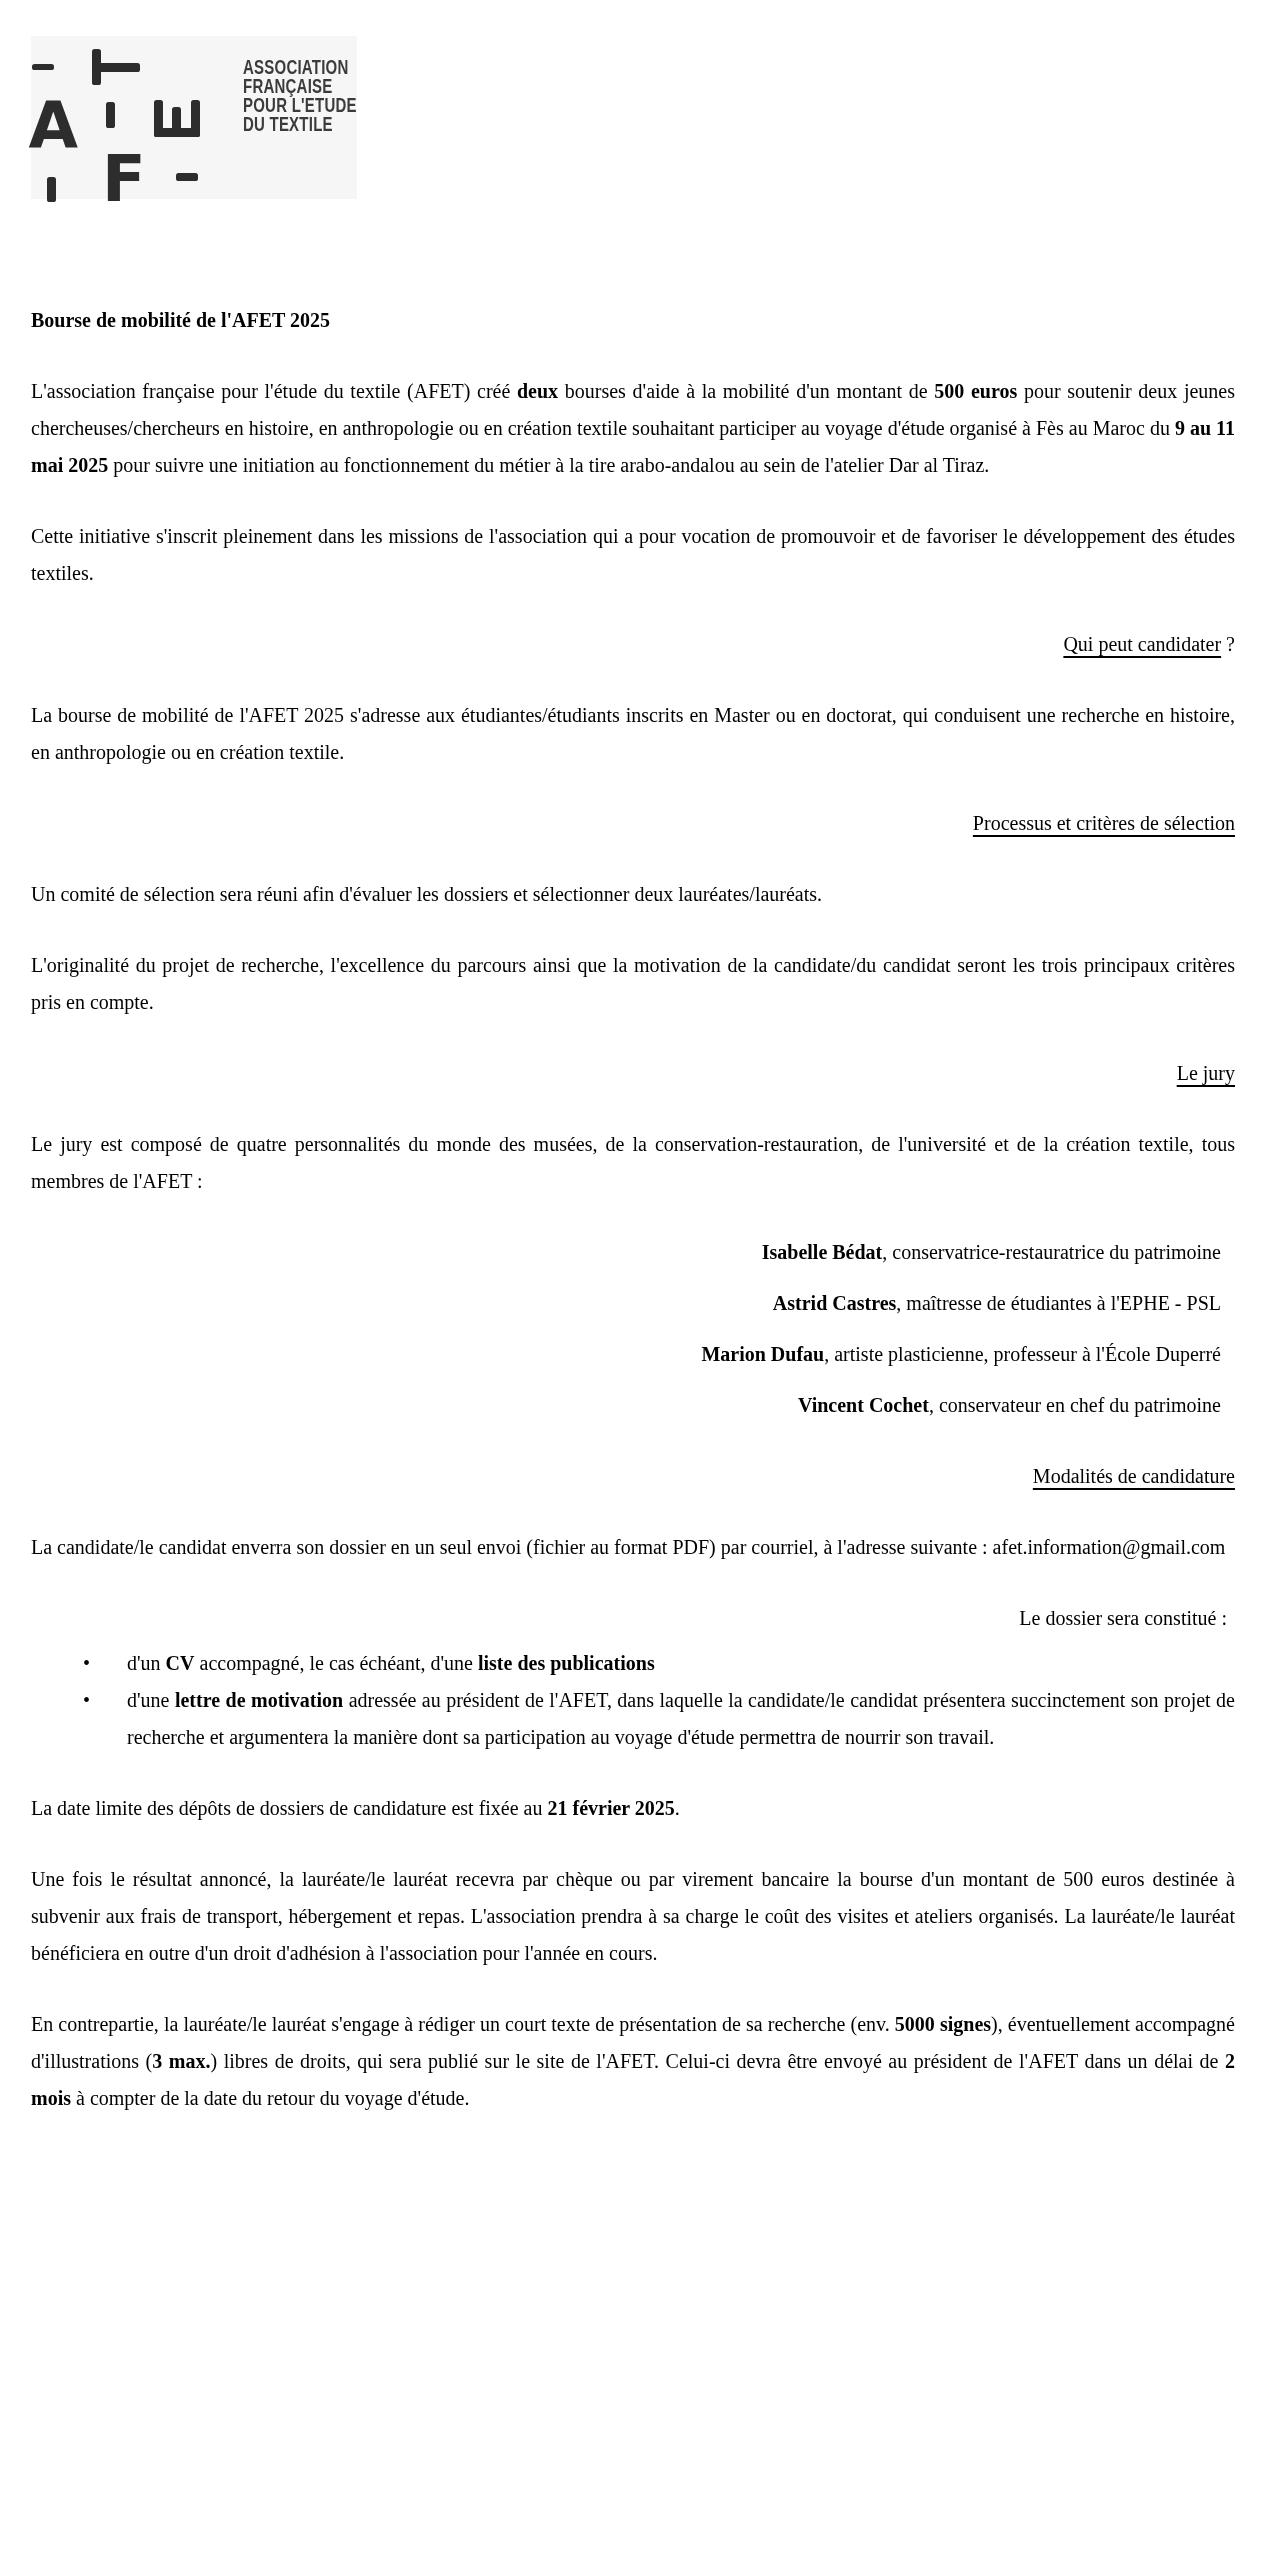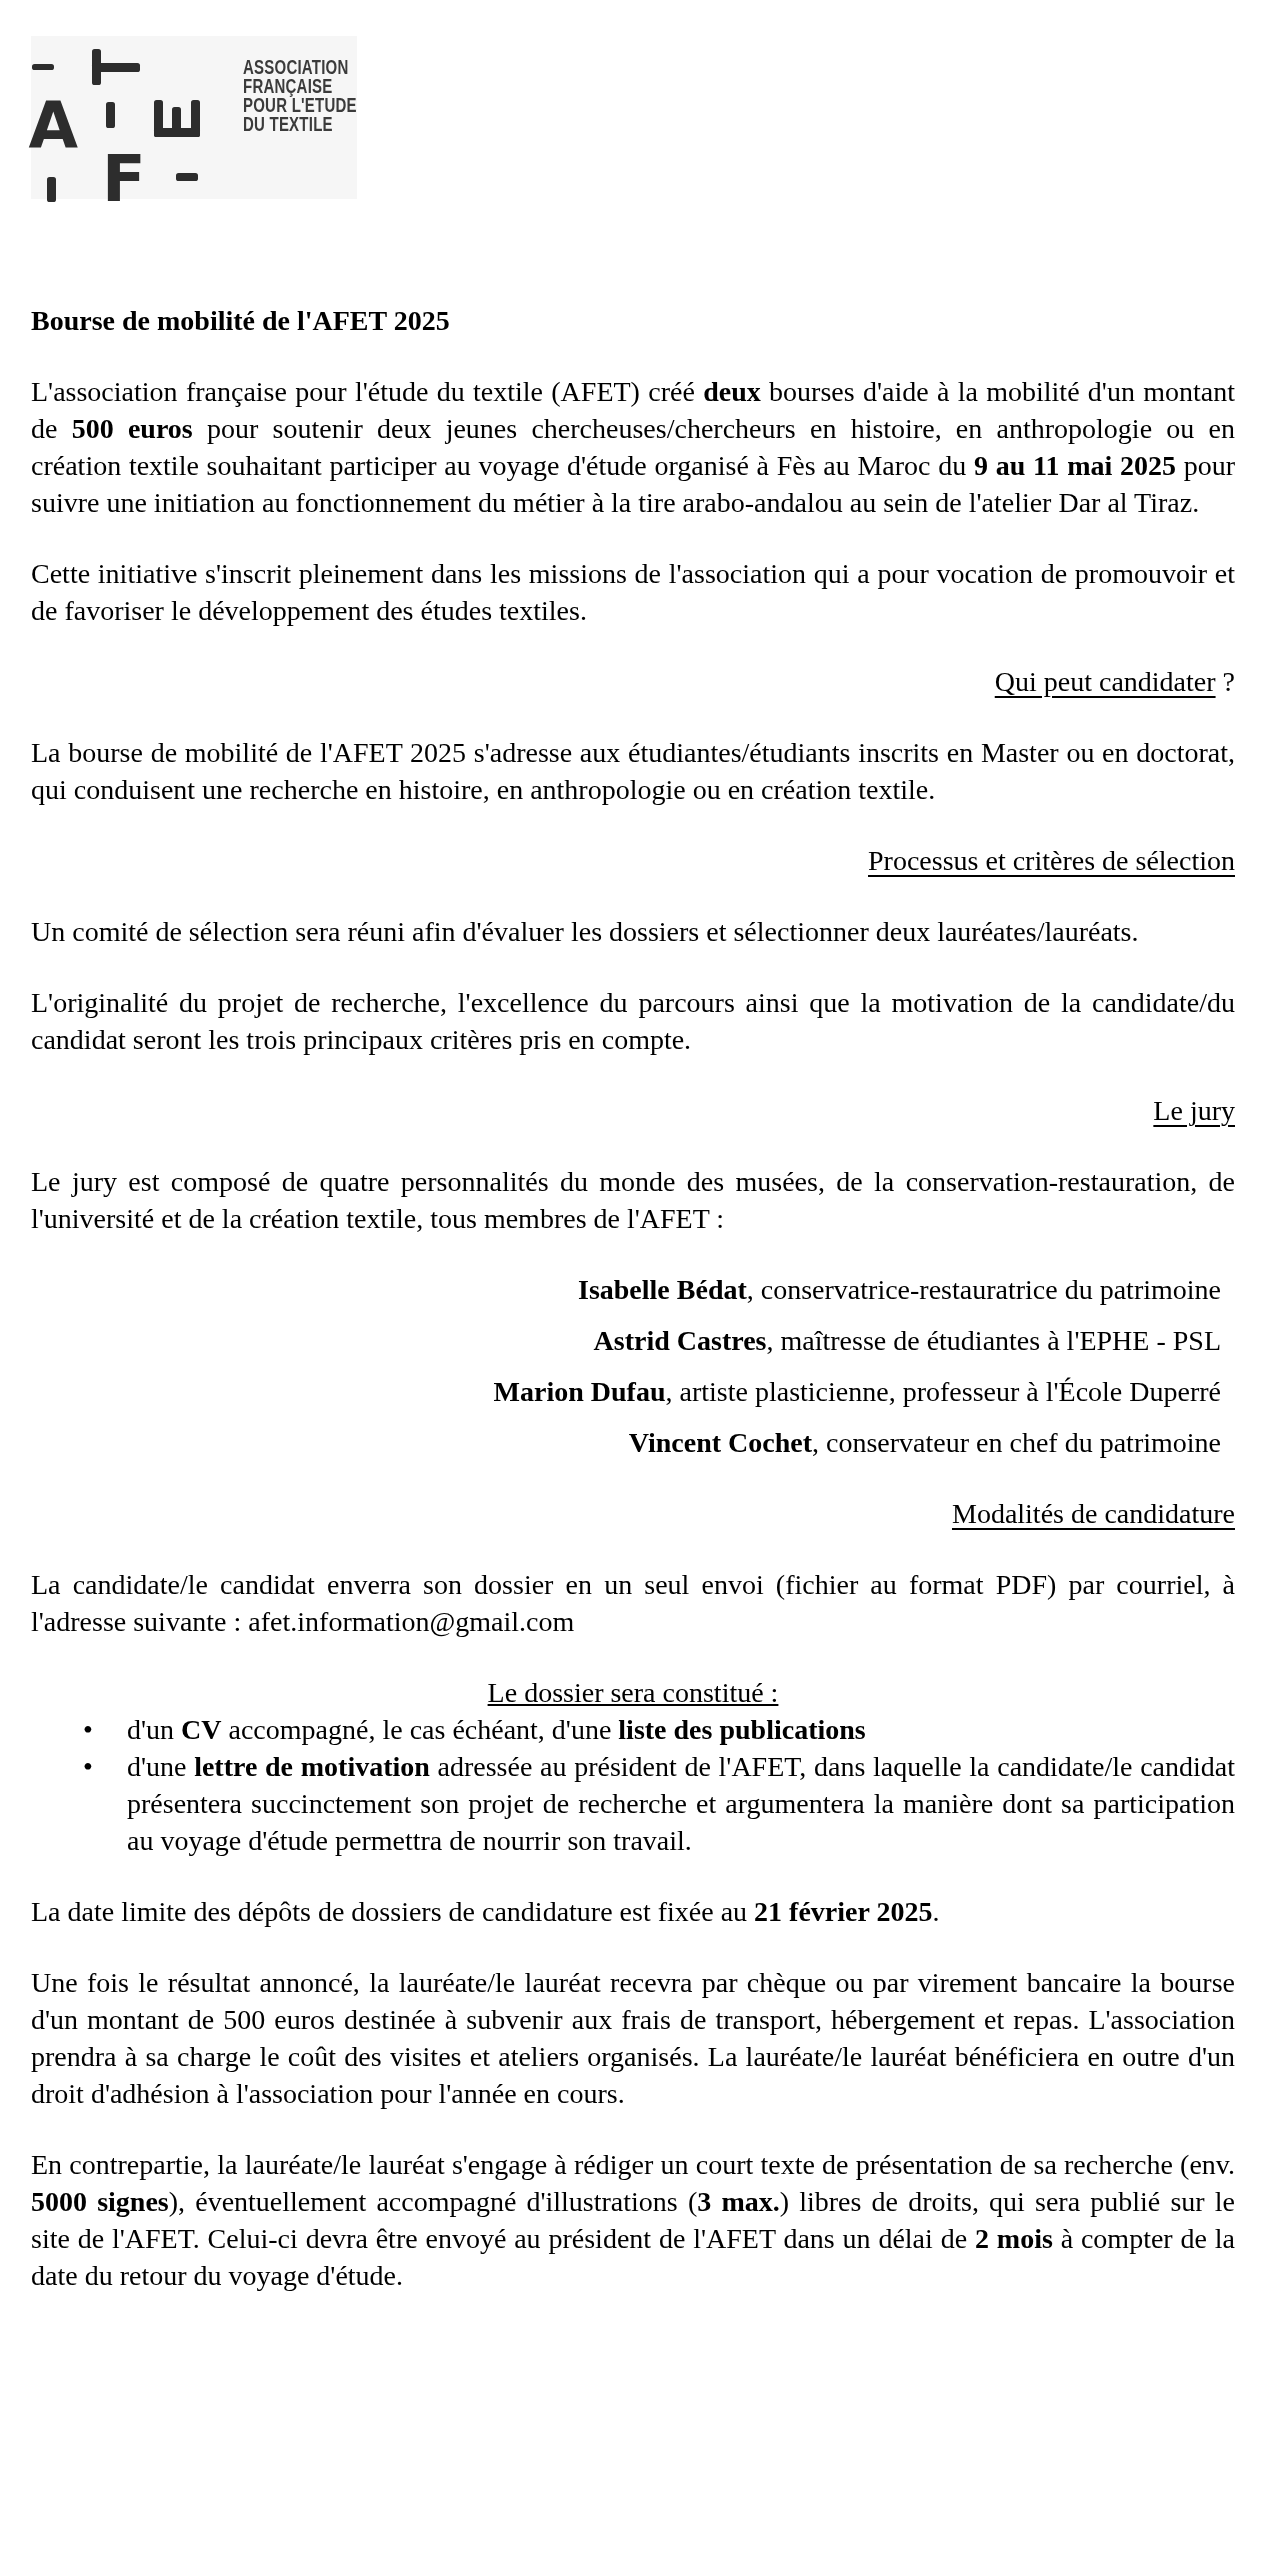--- a/index.html
+++ b/index.html
@@ -27,29 +27,29 @@
   .org{
     position:absolute;left:212px;top:22px;
     font-family:"Liberation Sans",sans-serif;font-weight:bold;
     font-size:20px;line-height:19px;letter-spacing:0.3px;
     color:var(--logo-text);
     transform:scaleX(0.75);transform-origin:top left;white-space:nowrap;
   }
   .org span{display:block;}
 
   
-  .content{width:1204px;font-size:28px;line-height:37px;}
+  .content{width:1204px;font-size:20px;line-height:37px;}
   .content p{margin:0 0 34px;text-align:justify;}
   p.doc-title{font-weight:bold;text-align:left;}
   p.heading{margin-left:95px;text-align:right;}
   .hl{text-decoration:underline;text-underline-offset:5.2px;text-decoration-thickness:1.7px;}
   .jury{margin-bottom:34px;}
   .jury p{margin:14px;text-align:right;}
   .dossier{margin-bottom:34px;}
-  .dossier p{margin:0;text-align:center;text-decoration:underline;}
+  .dossier p{margin:8px;text-align:right;}
   .dossier ul{margin:0;padding:0;list-style:none;}
   .dossier li{position:relative;padding-left:96px;text-align:justify;}
   .dossier li::before{content:"\2022";position:absolute;left:52px;top:0;}
   .content b{font-weight:bold;}
   p.last{margin-bottom:0;}
 </style>
 </head>
 <body>
 
 <div class="page">

